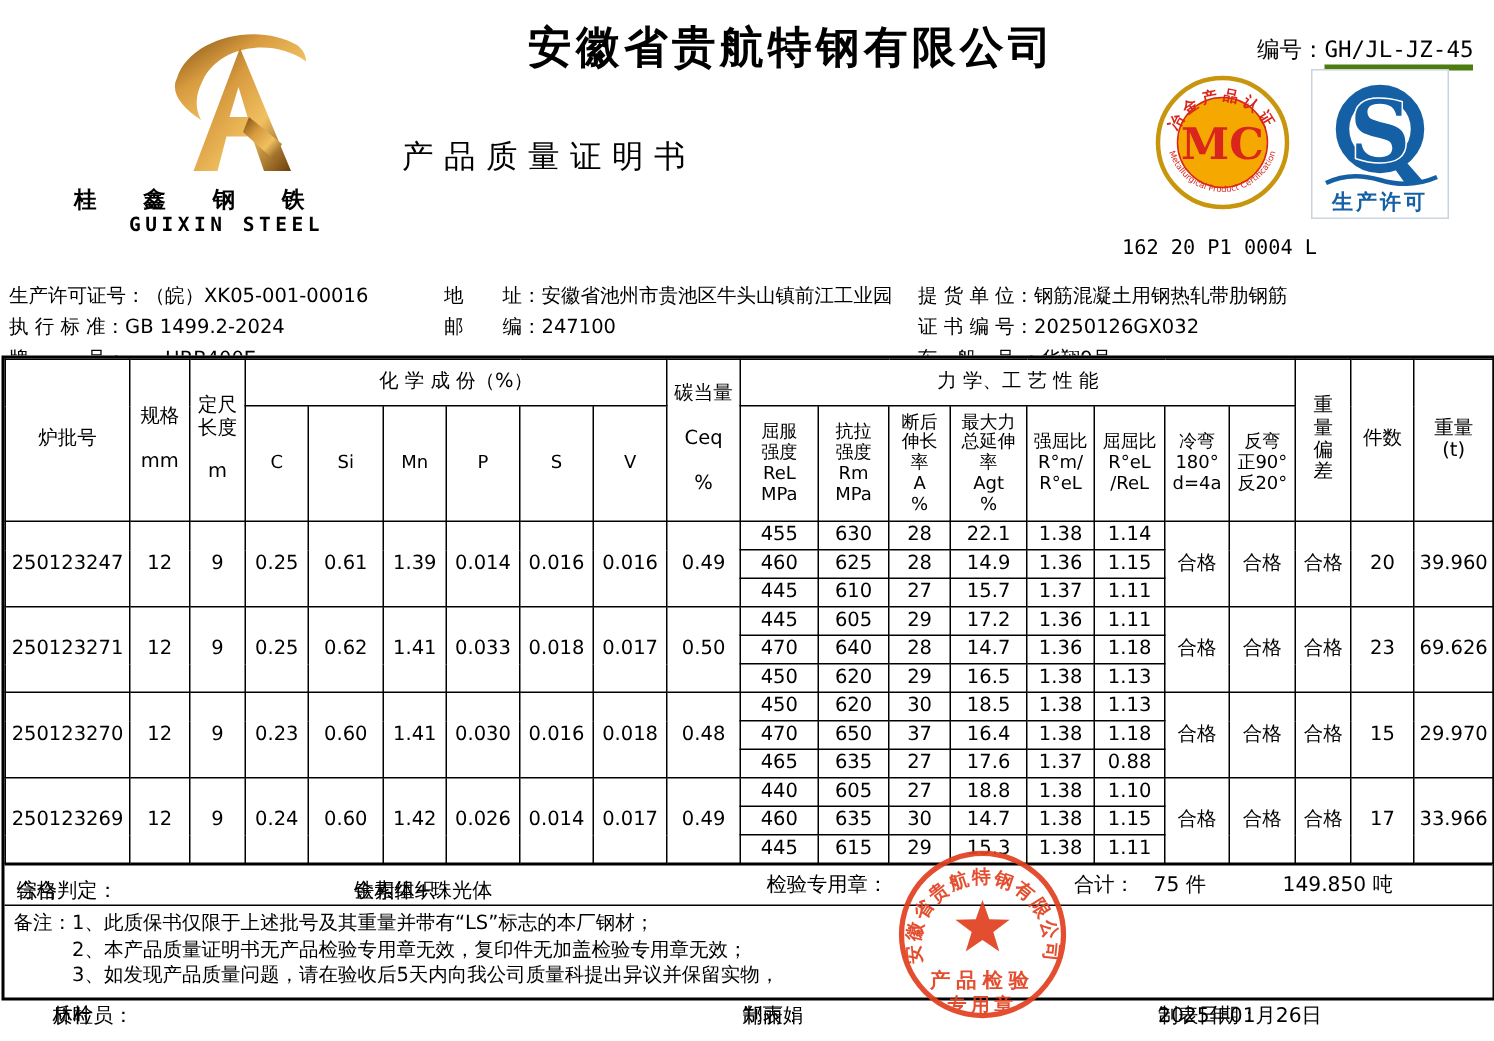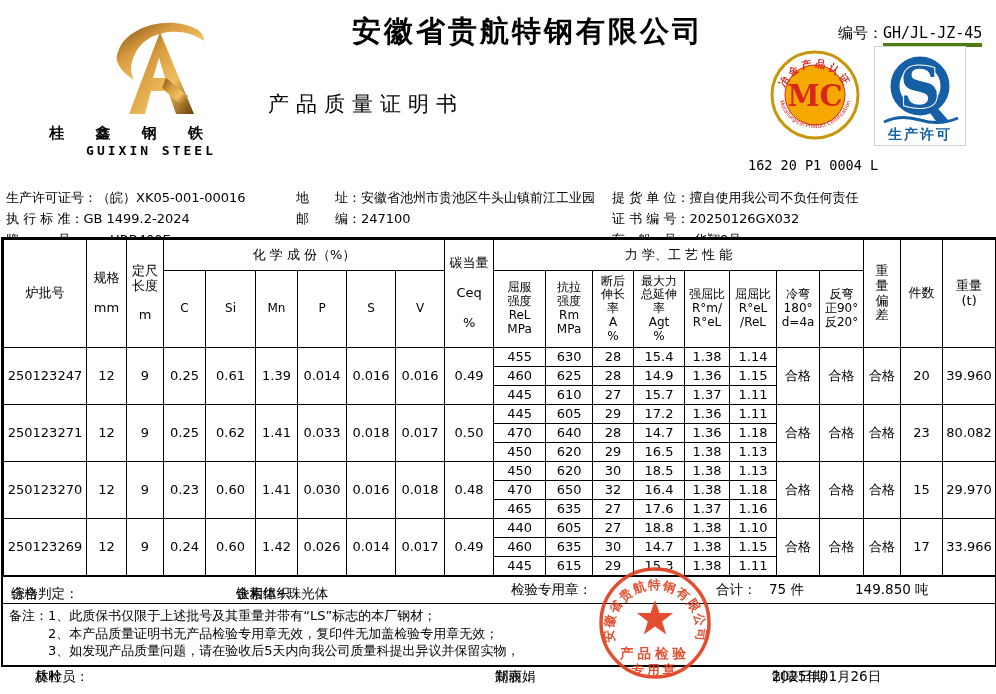--- a/index.html
+++ b/index.html
@@ -112,21 +112,21 @@
   <div class="info info-left">
     <div class="line"><span>生产许可证号：</span><span>（皖）XK05-001-00016</span></div>
     <div class="line"><span>执 行 标 准：</span><span>GB 1499.2-2024</span></div>
     <div class="line"><span>牌　　　号：</span><span>　　HRB400E</span></div>
   </div>
   <div class="info info-mid">
     <div class="line"><span>地　　址：</span><span>安徽省池州市贵池区牛头山镇前江工业园</span></div>
     <div class="line"><span>邮　　编：</span><span>247100</span></div>
   </div>
   <div class="info info-right">
-    <div class="line"><span>提 货 单 位：</span><span>擅自使用我公司不负任何责任</span></div>
+    <div class="line"><span>提 货 单 位：</span><span>钢筋混凝土用钢热轧带肋钢筋</span></div>
     <div class="line"><span>证 书 编 号：</span><span>20250126GX032</span></div>
     <div class="line"><span>车　船　号 ：</span><span>华翔9号</span></div>
     <div class="line"><span>发 货 日 期：</span><span>2025年1月26日</span></div>
   </div>
 
   <div class="doc-box">
     <table class="cert">
       <colgroup>
         <col style="width:83px">
           <col style="width:40px">
@@ -222,21 +222,21 @@
         <td rowspan="3">0.25</td>
         <td rowspan="3">0.61</td>
         <td rowspan="3">1.39</td>
         <td rowspan="3">0.014</td>
         <td rowspan="3">0.016</td>
         <td rowspan="3">0.016</td>
         <td rowspan="3">0.49</td>
         <td>455</td>
         <td>630</td>
         <td>28</td>
-        <td>15.4</td>
+        <td>22.1</td>
         <td>1.38</td>
         <td>1.14</td>
         <td rowspan="3">合格</td>
         <td rowspan="3">合格</td>
         <td rowspan="3">合格</td>
         <td rowspan="3">20</td>
         <td rowspan="3">39.960</td>
       </tr>
       <tr class="dr">
         <td>460</td>
@@ -269,21 +269,21 @@
         <td>445</td>
         <td>605</td>
         <td>29</td>
         <td>17.2</td>
         <td>1.36</td>
         <td>1.11</td>
         <td rowspan="3">合格</td>
         <td rowspan="3">合格</td>
         <td rowspan="3">合格</td>
         <td rowspan="3">23</td>
-        <td rowspan="3">80.082</td>
+        <td rowspan="3">69.626</td>
       </tr>
       <tr class="dr">
         <td>470</td>
         <td>640</td>
         <td>28</td>
         <td>14.7</td>
         <td>1.36</td>
         <td>1.18</td>
       </tr>
       <tr class="dr">
@@ -314,32 +314,32 @@
         <td>1.13</td>
         <td rowspan="3">合格</td>
         <td rowspan="3">合格</td>
         <td rowspan="3">合格</td>
         <td rowspan="3">15</td>
         <td rowspan="3">29.970</td>
       </tr>
       <tr class="dr">
         <td>470</td>
         <td>650</td>
-        <td>32</td>
+        <td>37</td>
         <td>16.4</td>
         <td>1.38</td>
         <td>1.18</td>
       </tr>
       <tr class="dr">
         <td>465</td>
         <td>635</td>
         <td>27</td>
         <td>17.6</td>
         <td>1.37</td>
-        <td>1.16</td>
+        <td>0.88</td>
       </tr>
 
       <tr class="dr">
         <td rowspan="3">250123269</td>
         <td rowspan="3">12</td>
         <td rowspan="3">9</td>
         <td rowspan="3">0.24</td>
         <td rowspan="3">0.60</td>
         <td rowspan="3">1.42</td>
         <td rowspan="3">0.026</td>

